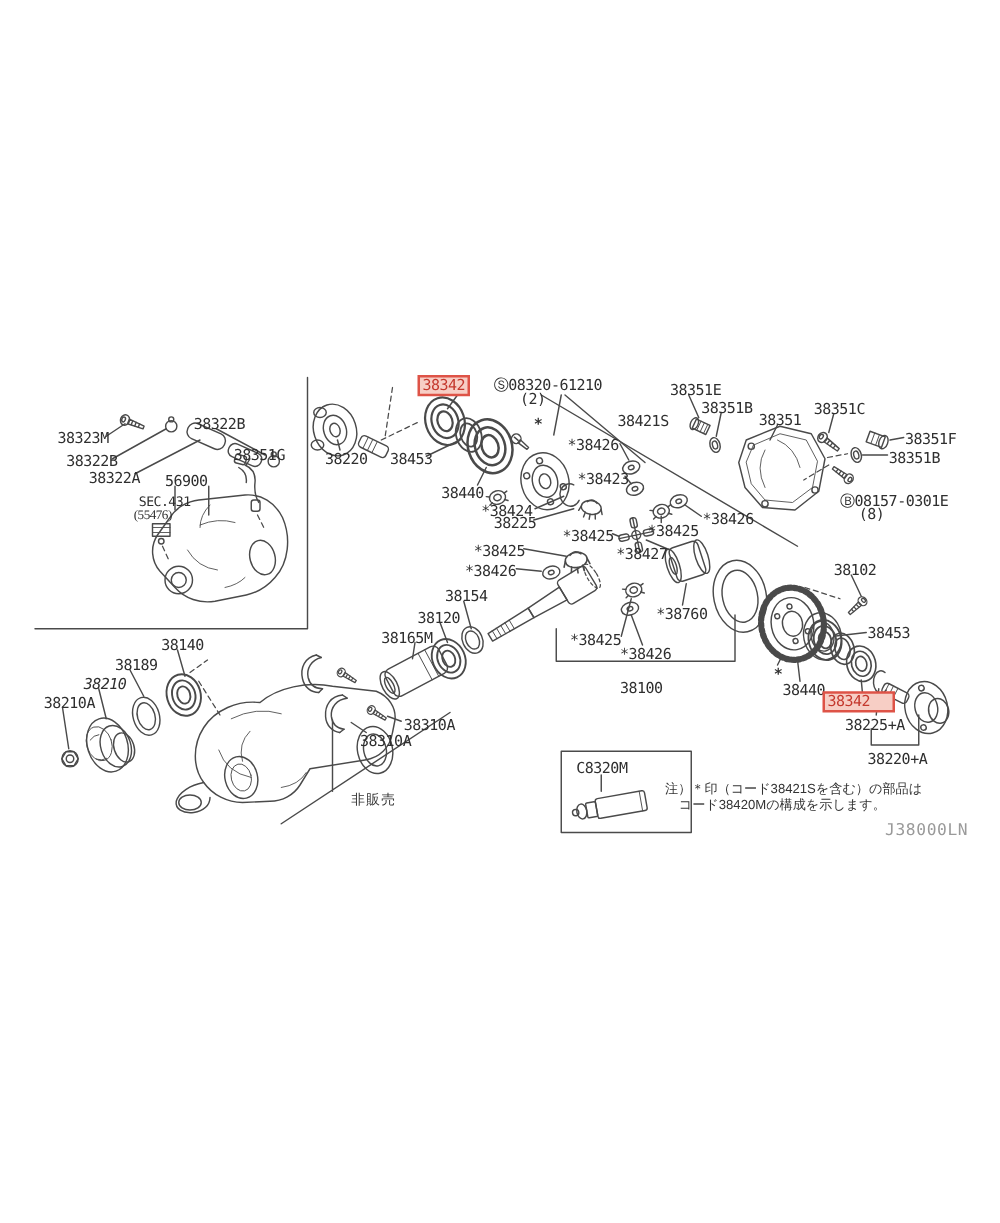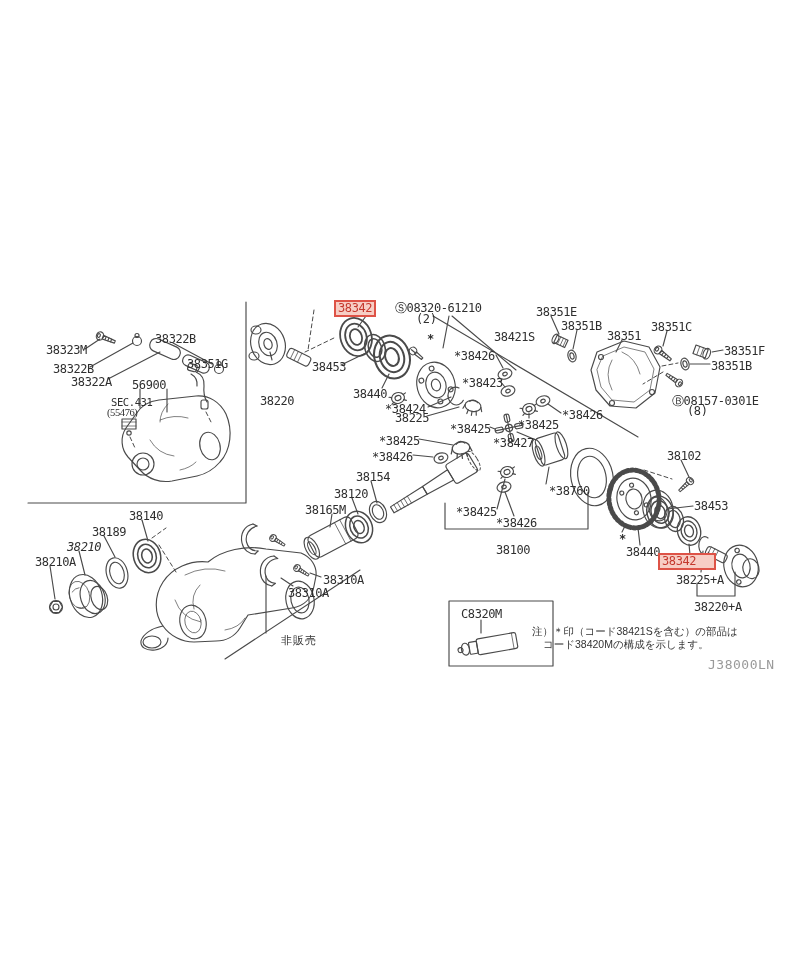--- a/index.html
+++ b/index.html
@@ -349,21 +349,21 @@
 
 <div id="labels">
       <span class="lbl " style="left: 46px; top: 344px;">38323M</span>
       <span class="lbl " style="left: 53px; top: 363px;">38322B</span>
       <span class="lbl " style="left: 71px; top: 376px;">38322A</span>
       <span class="lbl " style="left: 155px; top: 333px;">38322B</span>
       <span class="lbl " style="left: 187px; top: 358px;">38351G</span>
       <span class="lbl " style="left: 132px; top: 379px;">56900</span>
       <span class="lbl sec" style="left: 111px; top: 397px;">SEC.431</span>
       <span class="lbl sec" style="left: 107px; top: 407px; font-family: Liberation Serif, serif;">(55476)</span>
-      <span class="lbl " style="left: 260px; top: 361px; margin-top: 34px;">38220</span>
+      <span class="lbl " style="left: 260px; top: 361px;">38220</span>
       <span class="lbl hl" style="left: 336px; top: 302px;">38342</span>
       <span class="lbl " style="left: 395px; top: 302px;">Ⓢ08320-61210</span>
       <span class="lbl " style="left: 416px; top: 313px;">(2)</span>
       <span class="lbl " style="left: 312px; top: 361px;">38453</span>
       <span class="lbl " style="left: 353px; top: 388px;">38440</span>
       <span class="lbl " style="left: 385px; top: 403px; text-align: right;">*38424</span>
       <span class="lbl " style="left: 395px; top: 412px;">38225</span>
       <span class="lbl " style="left: 494px; top: 331px;">38421S</span>
       <span class="lbl " style="left: 454px; top: 350px;">*38426</span>
       <span class="lbl " style="left: 462px; top: 377px;">*38423</span>
@@ -377,21 +377,21 @@
       <span class="lbl " style="left: 561px; top: 320px;">38351B</span>
       <span class="lbl " style="left: 607px; top: 330px;">38351</span>
       <span class="lbl " style="left: 651px; top: 321px; text-align: right;">38351C</span>
       <span class="lbl " style="left: 724px; top: 345px;">38351F</span>
       <span class="lbl " style="left: 711px; top: 360px;">38351B</span>
       <span class="lbl " style="left: 672px; top: 395px;">Ⓑ08157-0301E</span>
       <span class="lbl " style="left: 687px; top: 405px;">(8)</span>
       <span class="lbl " style="left: 356px; top: 471px;">38154</span>
       <span class="lbl " style="left: 334px; top: 488px;">38120</span>
       <span class="lbl " style="left: 305px; top: 504px;">38165M</span>
-      <span class="lbl " style="left: 549px; top: 485px;">*38760</span>
+      <span class="lbl " style="left: 525px; top: 485px;">*38760</span>
       <span class="lbl " style="left: 456px; top: 506px;">*38425</span>
       <span class="lbl " style="left: 496px; top: 517px;">*38426</span>
       <span class="lbl " style="left: 496px; top: 544px;">38100</span>
       <span class="lbl " style="left: 667px; top: 450px;">38102</span>
       <span class="lbl " style="left: 694px; top: 500px;">38453</span>
       <span class="lbl star" style="left: 619px; top: 533px;">*</span>
       <span class="lbl " style="left: 626px; top: 546px;">38440</span>
       <span class="lbl hl2" style="left: 660px; top: 555px;">38342</span>
       <span class="lbl " style="left: 676px; top: 574px;">38225+A</span>
       <span class="lbl " style="left: 694px; top: 601px;">38220+A</span>

